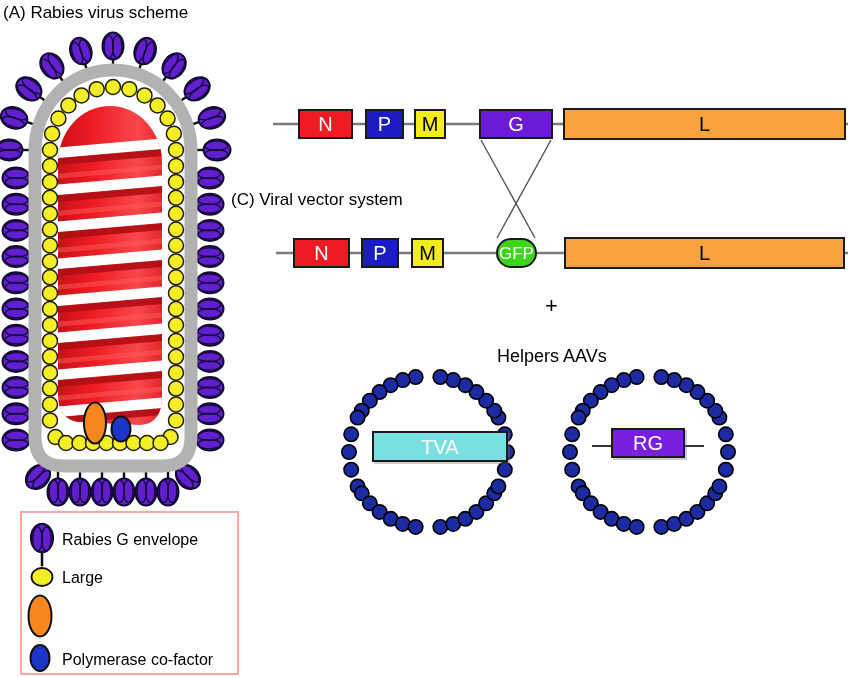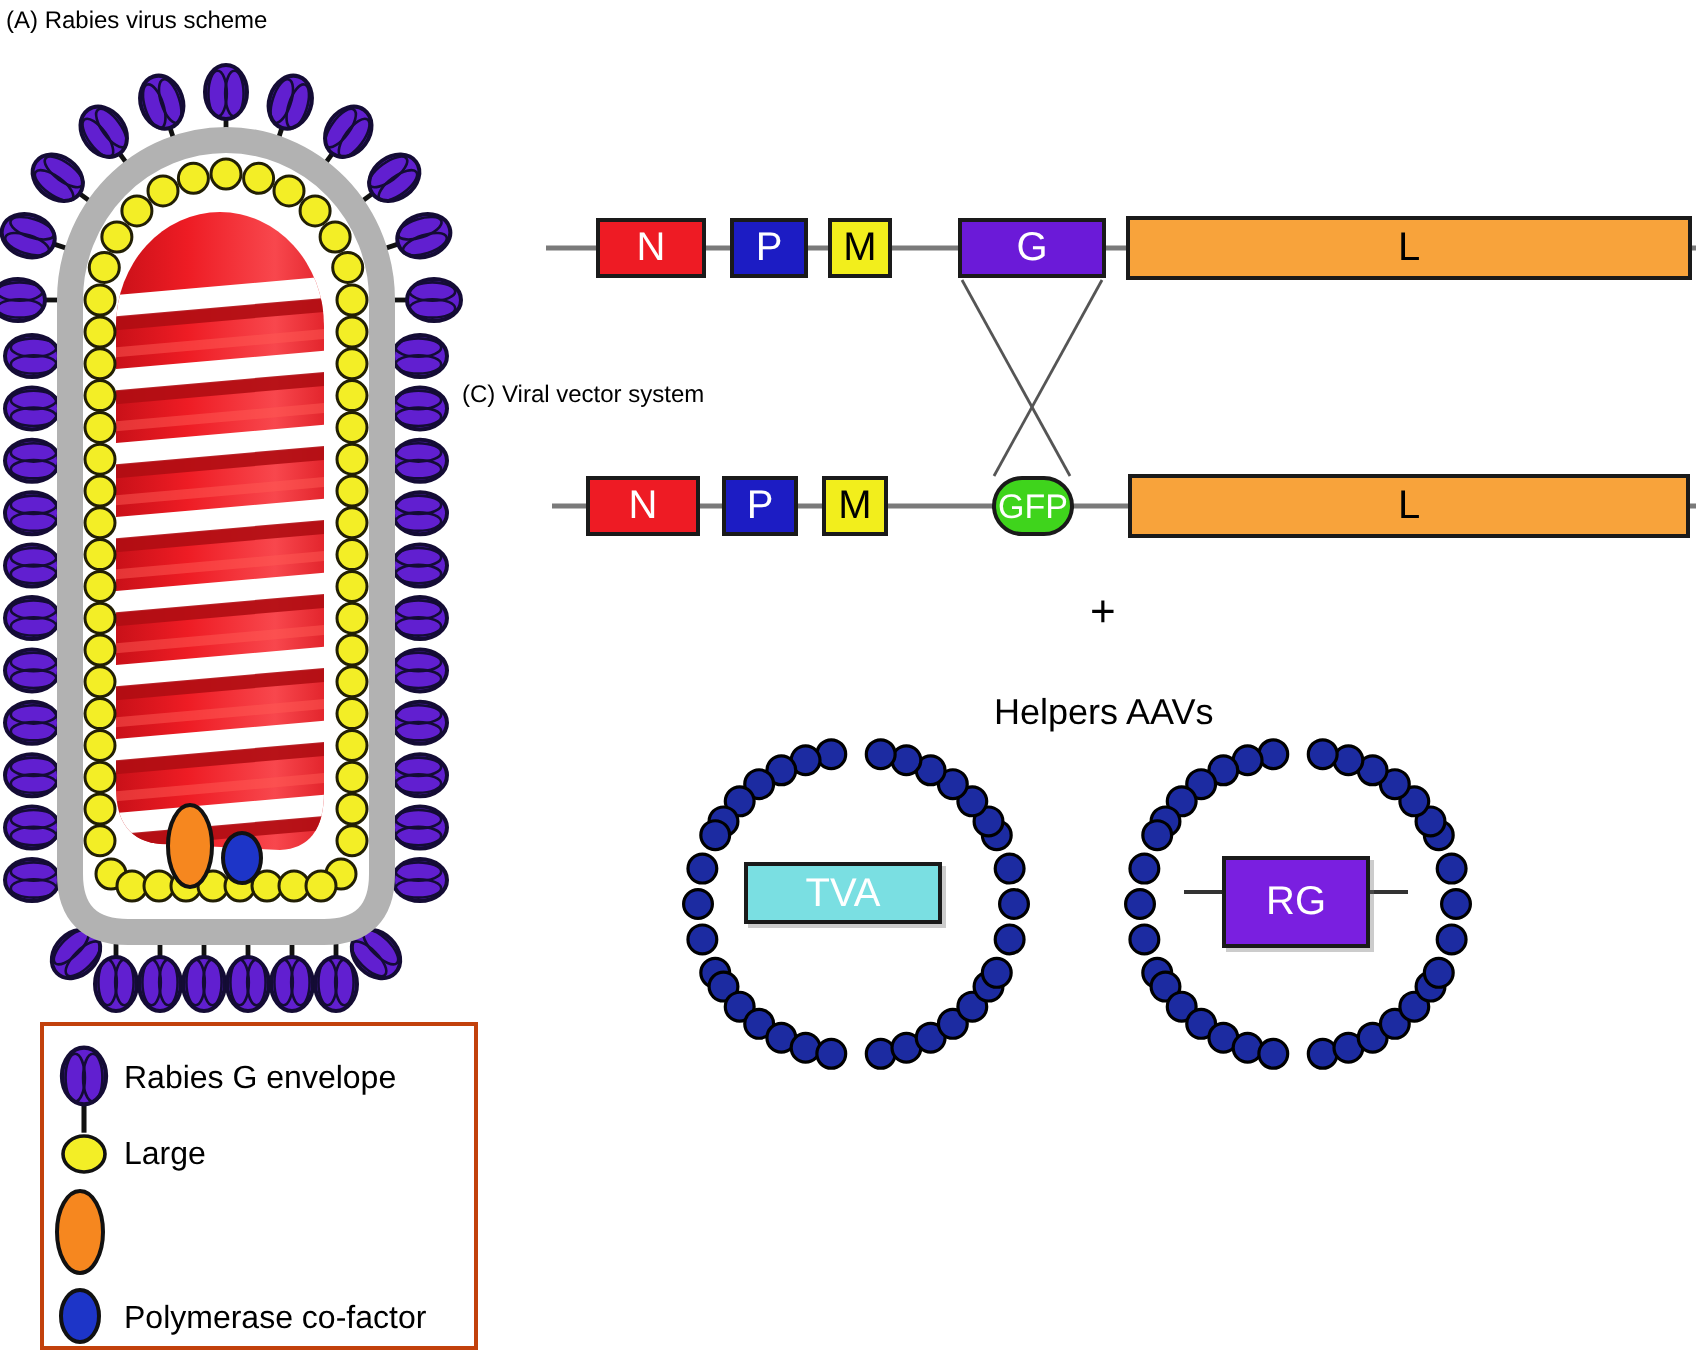--- a/index.html
+++ b/index.html
@@ -1,41 +1,41 @@
 <!DOCTYPE html>
 <html><head>
 <meta charset="utf-8">
 <style>
   html,body{margin:0;padding:0;background:#fff;}
   .page{position:relative;width:850px;height:677px;background:#fff;overflow:hidden;
         font-family:"Liberation Sans",sans-serif;color:#000;}
   #art{position:absolute;left:0;top:0;}
-  .cap{position:absolute;font-size:12px;white-space:nowrap;}
+  .cap{position:absolute;font-size:17px;white-space:nowrap;}
   #ttlA{left:3px;top:3px;}
   #lblB{left:235px;top:61px;}
   #lblC{left:231px;top:190px;}
   #plus{left:545px;top:293px;font-size:22px;}
   #helpers{left:497px;top:346px;font-size:18px;}
   .gene{position:absolute;height:30px;border:2px solid #1a1a1a;box-sizing:border-box;
         display:flex;align-items:center;justify-content:center;font-size:20px;line-height:1;}
   .tw{color:#fff;} .tk{color:#000;}
   #bN{left:298px;top:109px;width:55px;}
   #bP{left:365px;top:109px;width:39px;}
   #bM{left:414px;top:109px;width:32px;}
   #bG{left:479px;top:109px;width:74px;}
   #bL{left:563px;top:108px;width:283px;height:32px;}
   #cN{left:293px;top:238px;width:57px;}
   #cP{left:361px;top:238px;width:38px;}
   #cM{left:411px;top:238px;width:33px;}
   #cGFP{left:496px;top:238px;width:41px;font-size:17px;}
   #cL{left:564px;top:237px;width:281px;height:32px;}
-  #tva{left:372px;top:431px;width:99px;height:31px;font-size:20px;box-shadow:2px 2px 0 rgba(110,110,110,.35);}
-  #rg{left:611px;top:428px;width:74px;height:46px;font-size:20px;box-shadow:2px 2px 0 rgba(110,110,110,.35);}
+  #tva{left:372px;top:431px;width:136px;height:31px;font-size:20px;box-shadow:2px 2px 0 rgba(110,110,110,.35);}
+  #rg{left:611px;top:428px;width:74px;height:30px;font-size:20px;box-shadow:2px 2px 0 rgba(110,110,110,.35);}
   .legendbox{position:absolute;left:20px;top:511px;width:219px;height:164px;
-             border:2px solid #c2410c;box-sizing:border-box;background:transparent;}
+             border:2px solid #fca5a5;box-sizing:border-box;background:transparent;}
   .ll{position:absolute;left:40px;font-size:16px;white-space:nowrap;}
 </style>
 </head>
 <body>
 
 <div class="page">
 
   <svg id="art" width="850" height="677" viewBox="0 0 850 677">
     <defs>
       <clipPath id="rnaClip">

